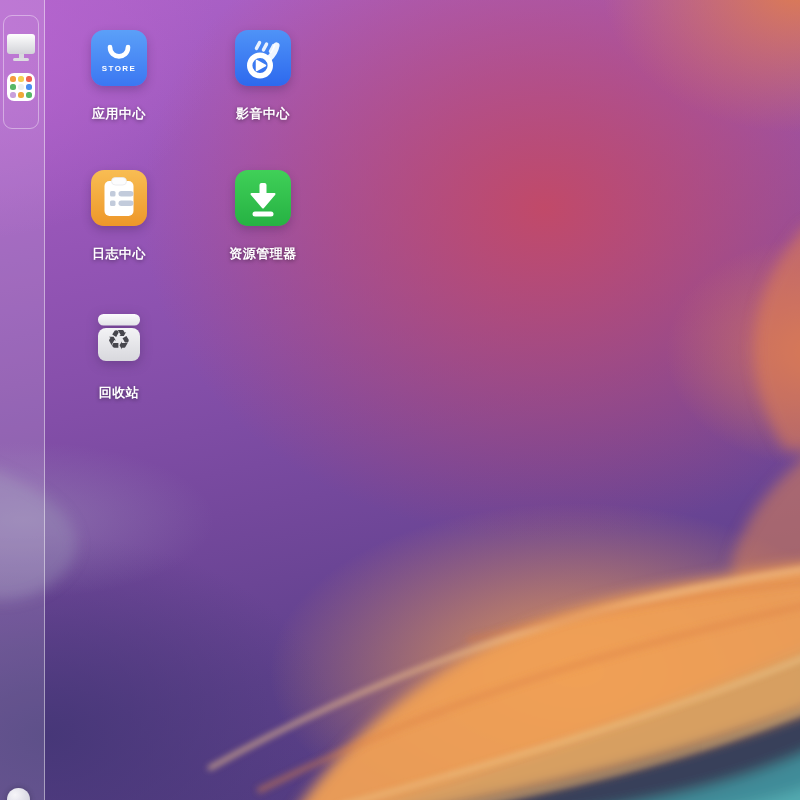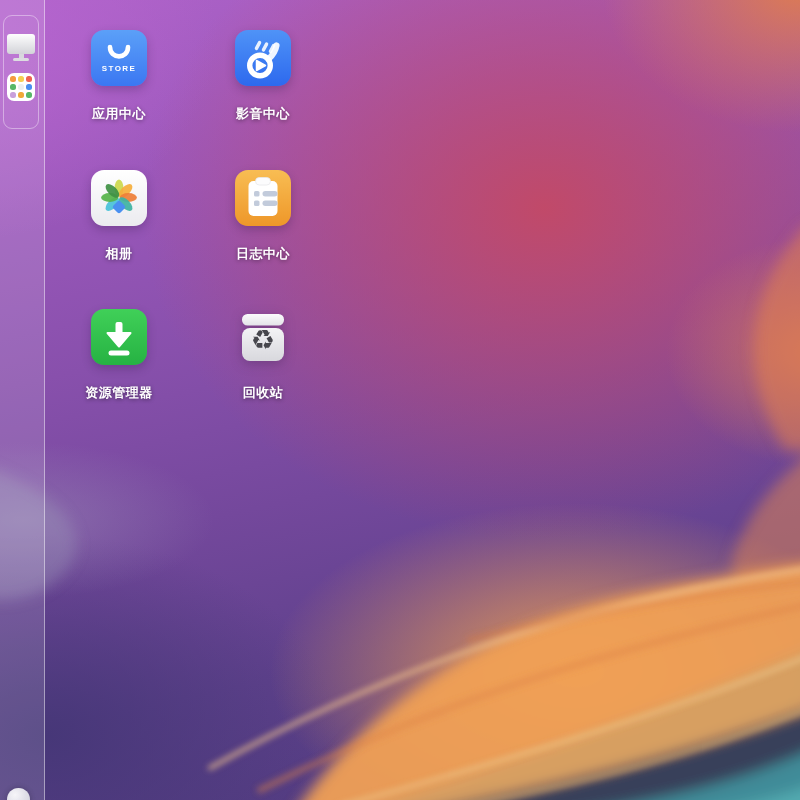--- a/index.html
+++ b/index.html
@@ -146,37 +146,20 @@
           <rect x="-1.7" y="-5" width="3.4" height="10" rx="1.7" fill="#fff" opacity="0.88" transform="translate(37,18.5) rotate(28)"></rect>
           <path d="M33.5 29 C37.5 25.5 40.5 21 41.5 15.5" stroke="#fff" stroke-width="6.2" stroke-linecap="round" fill="none" opacity="0.92"></path>
           <circle cx="25" cy="35.5" r="10.3" stroke="#fff" stroke-width="5.4" fill="none"></circle>
           <path d="M21.5 30.5 L21.5 40.5 L30.5 35.5 Z" fill="#fff" stroke="#fff" stroke-width="1.5" stroke-linejoin="round"></path>
         </svg>
       </div>
       <div class="label">影音中心</div>
     </div>
 
 
-    <div class="tile">
-      <div class="art bg-white">
-        <svg viewBox="0 0 56 56">
-          <g transform="translate(28,27.5)">
-            <ellipse cx="0" cy="-9.3" rx="4.4" ry="8.6" fill="#ccd84e" opacity="0.93"></ellipse>
-            <ellipse cx="0" cy="-9.3" rx="4.4" ry="8.6" fill="#f5ae3c" opacity="0.93" transform="rotate(45)"></ellipse>
-            <ellipse cx="0" cy="-9.3" rx="4.4" ry="8.6" fill="#ee7f38" opacity="0.93" transform="rotate(90)"></ellipse>
-            <ellipse cx="0" cy="-9.3" rx="4.4" ry="8.6" fill="#3eb3a1" opacity="0.93" transform="rotate(135)"></ellipse>
-            <ellipse cx="0" cy="-9.3" rx="4.4" ry="8.6" fill="#49c2d8" opacity="0.93" transform="rotate(225)"></ellipse>
-            <ellipse cx="0" cy="-9.3" rx="4.4" ry="8.6" fill="#56b44a" opacity="0.93" transform="rotate(270)"></ellipse>
-            <ellipse cx="0" cy="-9.3" rx="4.4" ry="8.6" fill="#3f9145" opacity="0.93" transform="rotate(315)"></ellipse>
-            <rect x="-5" y="-5" width="10" height="10" rx="2.2" fill="#4a90f0" transform="translate(0,9.5) rotate(45)"></rect>
-          </g>
-        </svg>
-      </div>
-      <div class="label">相册</div>
-    </div>
 
     <div class="tile">
       <div class="art bg-log">
         <svg viewBox="0 0 56 56">
           <rect x="13.5" y="11" width="29" height="35" rx="5" fill="#ffffff"></rect>
           <rect x="20.5" y="7.5" width="15" height="7.5" rx="3.75" fill="#fcfcfd" stroke="#e7e7ea" stroke-width="0.8"></rect>
           <g fill="#c2cbdb">
             <rect x="19" y="21" width="5.5" height="5.5" rx="1.6"></rect>
             <rect x="27.5" y="21" width="15" height="5.5" rx="2.75"></rect>
             <rect x="19" y="30.5" width="5.5" height="5.5" rx="1.6"></rect>

